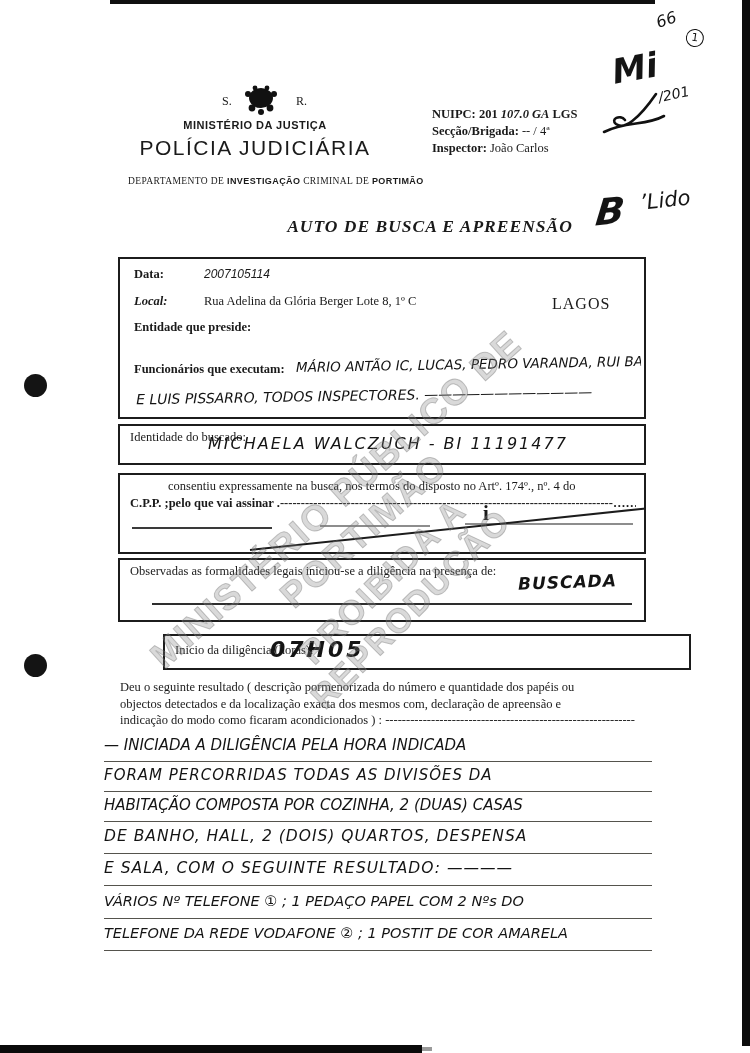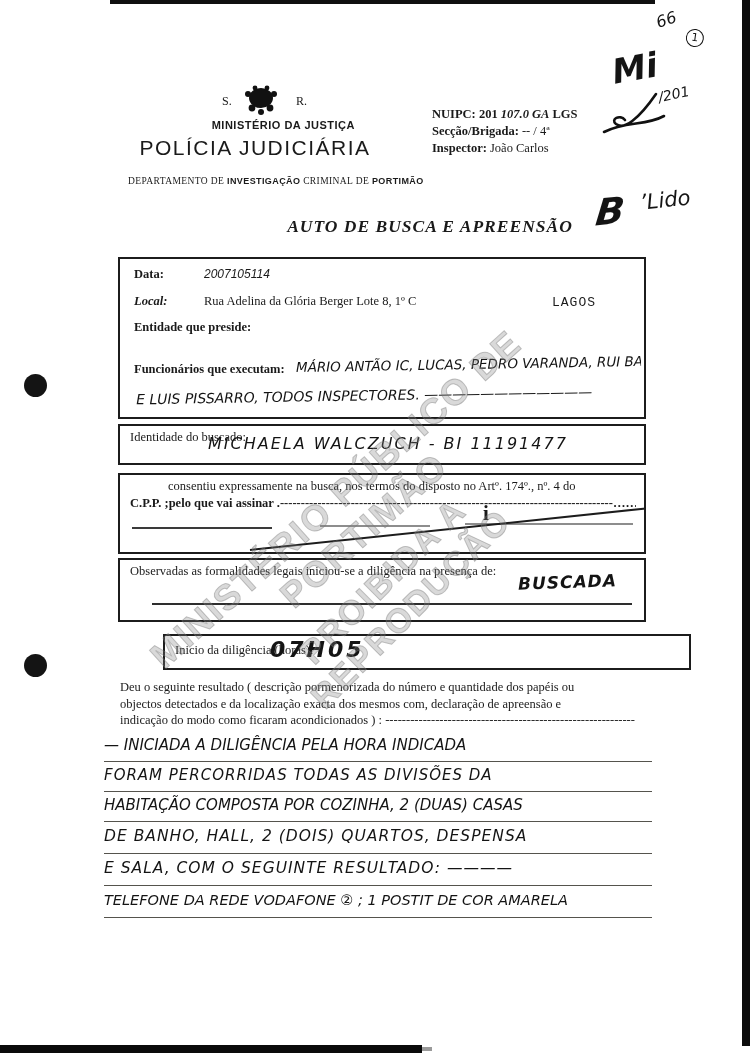--- a/index.html
+++ b/index.html
@@ -46,21 +46,21 @@
     <circle cx="8" cy="10" r="3"></circle>
       <circle cx="34" cy="10" r="3"></circle>
     <circle cx="12" cy="24" r="3.4"></circle>
       <circle cx="30" cy="24" r="3.4"></circle>
     <circle cx="21" cy="28" r="3"></circle>
       <circle cx="15" cy="4" r="2.4"></circle>
       <circle cx="27" cy="4" r="2.4"></circle>
   </g>
 </svg>
 <div class="abs" style="left:296px;top:94px;font-size:12px;">R.</div>
-<div class="abs sans b" style="left:155px;top:119px;width:200px;text-align:right;font-size:11px;letter-spacing:0.5px;">MINISTÉRIO DA JUSTIÇA</div>
+<div class="abs sans b" style="left:155px;top:119px;width:200px;text-align:center;font-size:11px;letter-spacing:0.5px;">MINISTÉRIO DA JUSTIÇA</div>
 <div class="abs sans" style="left:120px;top:136px;width:270px;text-align:center;font-size:21px;letter-spacing:1.5px;">POLÍCIA JUDICIÁRIA</div>
 <div class="abs nowrap" style="left:128px;top:176px;width:330px;font-size:9.5px;letter-spacing:0.4px;">
   <span>DEPARTAMENTO DE</span>
   <span class="sans b" style="font-size:9px;">INVESTIGAÇÃO</span>
   <span>CRIMINAL DE</span>
   <span class="sans b" style="font-size:9px;">PORTIMÃO</span>
 </div>
 
 <div class="abs" style="left:432px;top:106px;font-size:12.5px;line-height:17px;">
   <div class="nowrap">
@@ -79,21 +79,21 @@
   </div>
 </div>
 
 <div class="abs b" style="left:180px;top:216px;width:500px;text-align:center;font-size:17.5px;letter-spacing:1px;font-style:italic;">AUTO DE BUSCA E APREENSÃO</div>
 
 <div class="box" style="left:118px;top:257px;width:524px;height:158px;">
   <div class="abs b" style="left:14px;top:8px;font-size:12.5px;">Data:</div>
   <div class="abs sans i" style="left:84px;top:8px;font-size:12px;">2007105114</div>
   <div class="abs b" style="left:14px;top:35px;font-size:12.5px;font-style:italic;">Local:</div>
   <div class="abs" style="left:84px;top:35px;font-size:12.5px;">Rua Adelina da Glória Berger  Lote  8, 1º C</div>
-  <div class="abs" style="left:432px;top:36px;font-size:13px;letter-spacing:1px;font-family:Liberation Mono, monospace;">LAGOS</div>
+  <div class="abs" style="left:432px;top:36px;font-size:16px;letter-spacing:1px;">LAGOS</div>
   <div class="abs b" style="left:14px;top:61px;font-size:12.5px;">Entidade que preside:</div>
   <div class="abs b" style="left:14px;top:103px;font-size:12.5px;">Funcionários que executam:</div>
   <div class="abs hw nowrap" style="left:176px;top:97px;width:345px;font-size:13.5px;transform:rotate(-1deg);">MÁRIO ANTÃO IC, LUCAS, PEDRO VARANDA, RUI BARRIAS,</div>
   <div class="abs hw nowrap" style="left:16px;top:128px;width:500px;font-size:14px;transform:rotate(-1deg);">E LUIS PISSARRO, TODOS INSPECTORES. ————————————</div>
 </div>
 
 <div class="box" style="left:118px;top:424px;width:524px;height:37px;">
   <div class="abs" style="left:10px;top:4px;font-size:12.5px;">Identidade do buscado:</div>
   <div class="abs hw nowrap" style="left:88px;top:8px;width:430px;font-size:16px;letter-spacing:2px;">MICHAELA  WALCZUCH  -  BI 11191477</div>
 </div>
@@ -124,14 +124,15 @@
   <div class="nowrap">objectos detectados e da localização exacta dos mesmos com, declaração de apreensão e</div>
   <div class="nowrap">indicação do modo como ficaram acondicionados ) : ------------------------------------------------------------</div>
 </div>
 
 <div class="abs" style="left:104px;top:732px;width:548px;">
   <div class="hw nowrap" style="height:29px;line-height:27px;border-bottom:1.5px solid #55534d;font-size:15px;">— INICIADA A DILIGÊNCIA PELA HORA INDICADA</div>
   <div class="hw nowrap" style="height:29px;line-height:27px;border-bottom:1.5px solid #55534d;font-size:15px;letter-spacing:1px;">FORAM PERCORRIDAS TODAS AS DIVISÕES DA</div>
   <div class="hw nowrap" style="height:29px;line-height:27px;border-bottom:1.5px solid #55534d;font-size:15px;">HABITAÇÃO COMPOSTA POR COZINHA, 2 (DUAS) CASAS</div>
   <div class="hw nowrap" style="height:31px;line-height:29px;border-bottom:1.5px solid #55534d;font-size:15.5px;letter-spacing:1px;">DE BANHO, HALL, 2 (DOIS) QUARTOS, DESPENSA</div>
   <div class="hw nowrap" style="height:31px;line-height:29px;border-bottom:1.5px solid #55534d;font-size:15.5px;letter-spacing:1px;">E SALA, COM O SEGUINTE RESULTADO: ————</div>
+  <div class="hw nowrap" style="height:32px;line-height:30px;border-bottom:1.5px solid #55534d;font-size:14.5px;">VÁRIOS Nº TELEFONE ① ;  1 PEDAÇO PAPEL COM 2 Nºs DO</div>
   <div class="hw nowrap" style="height:31px;line-height:29px;border-bottom:1.5px solid #55534d;font-size:14.5px;">TELEFONE DA REDE VODAFONE ② ;  1 POSTIT DE COR AMARELA</div>
 </div>
 
 </body></html>

